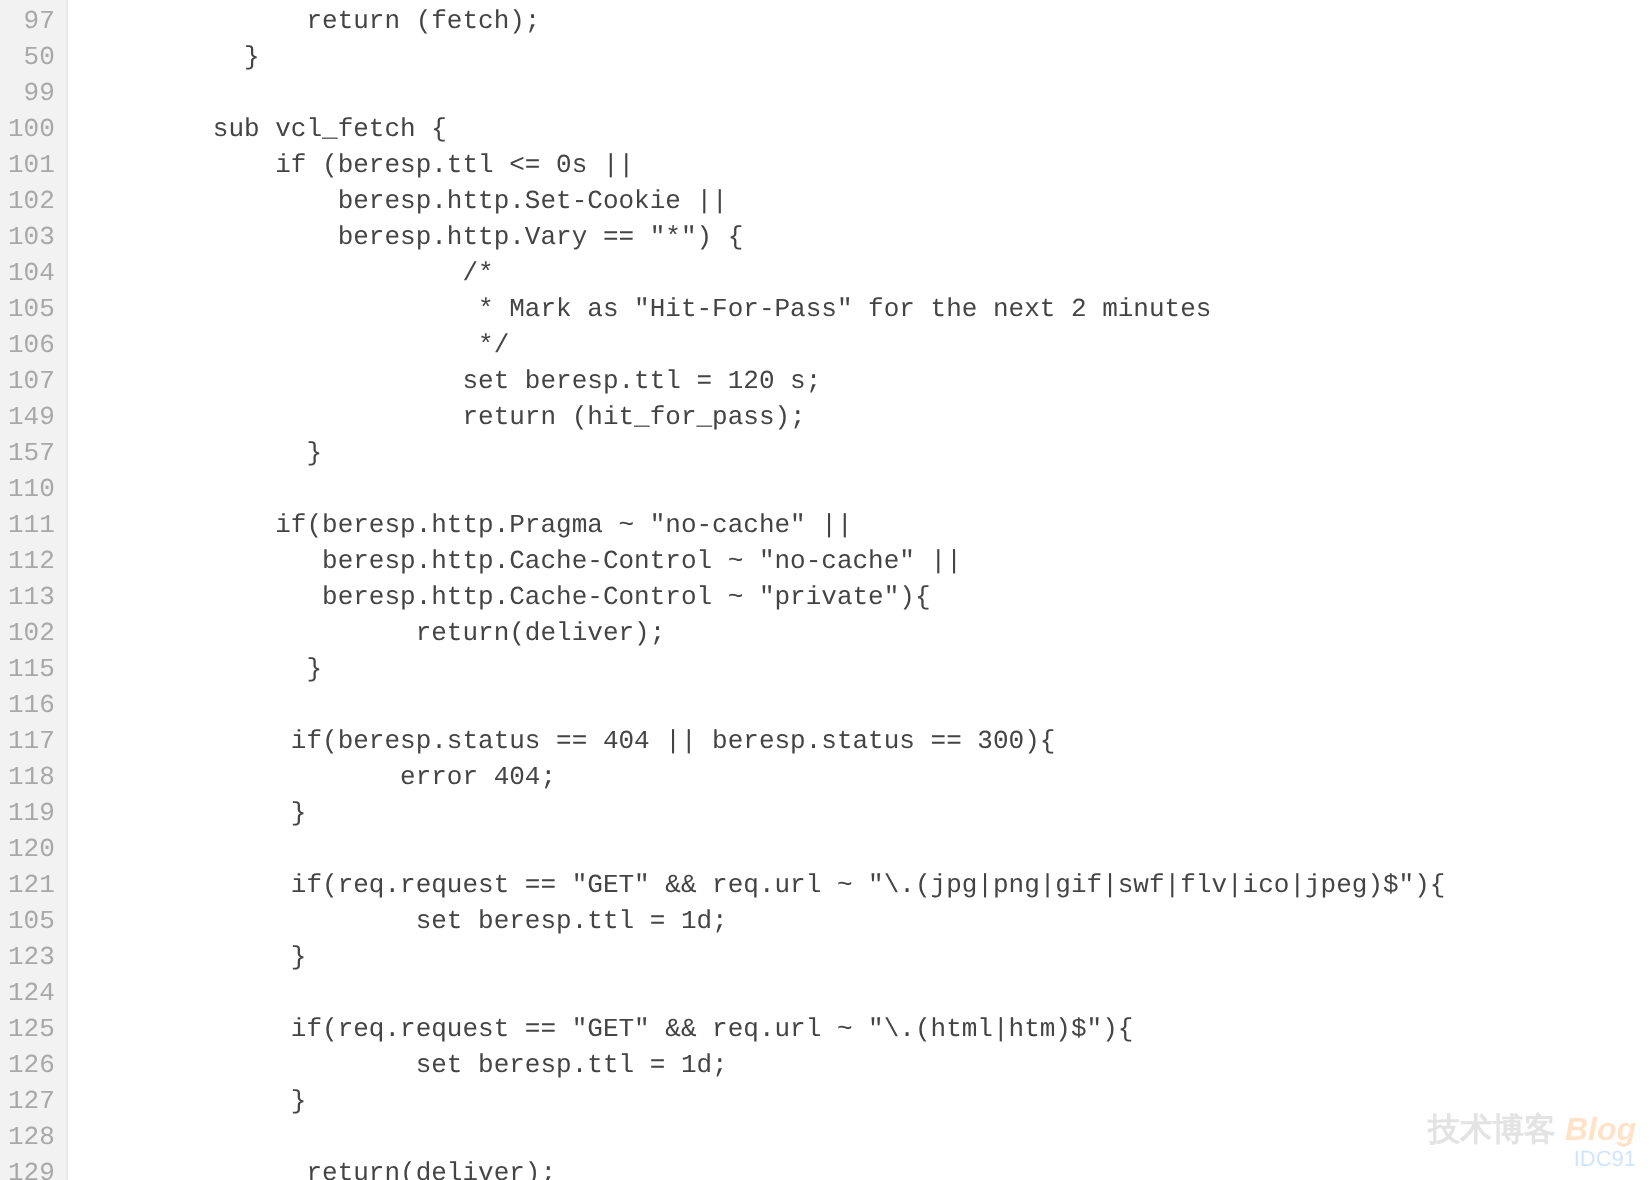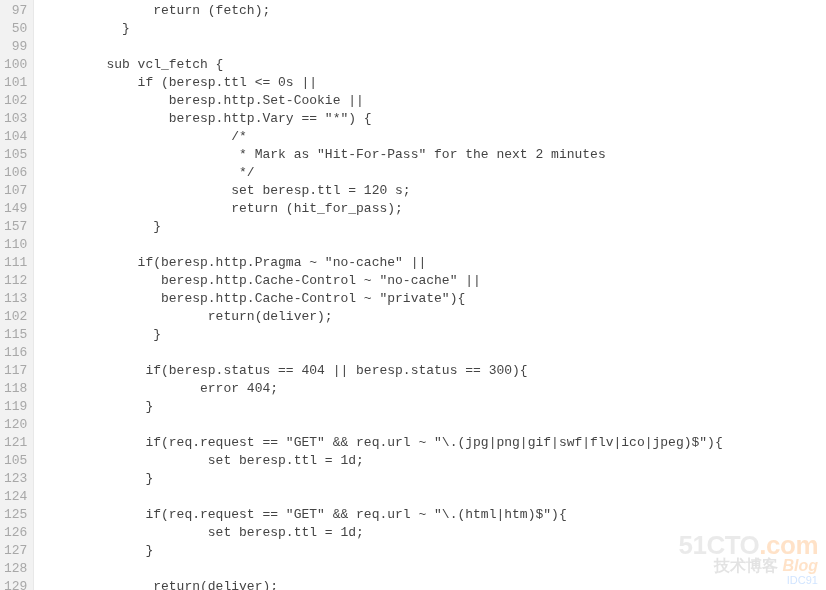--- a/index.html
+++ b/index.html
@@ -102,21 +102,18 @@
       <div class="line">125</div>
       <div class="line">126</div>
       <div class="line">127</div>
       <div class="line">128</div>
       <div class="line">129</div>
     </div>
   <div class="code" id="code"><div class="line">      return (fetch);</div><div class="line">  }</div><div class="line"></div><div class="line">sub vcl_fetch {</div><div class="line">    if (beresp.ttl &lt;= 0s ||</div><div class="line">        beresp.http.Set-Cookie ||</div><div class="line">        beresp.http.Vary == "*") {</div><div class="line">                /*</div><div class="line">                 * Mark as "Hit-For-Pass" for the next 2 minutes</div><div class="line">                 */</div><div class="line">                set beresp.ttl = 120 s;</div><div class="line">                return (hit_for_pass);</div><div class="line">      }</div><div class="line"></div><div class="line">    if(beresp.http.Pragma ~ "no-cache" ||</div><div class="line">       beresp.http.Cache-Control ~ "no-cache" ||</div><div class="line">       beresp.http.Cache-Control ~ "private"){</div><div class="line">             return(deliver);</div><div class="line">      }</div><div class="line"></div><div class="line">     if(beresp.status == 404 || beresp.status == 300){</div><div class="line">            error 404;</div><div class="line">     }</div><div class="line"></div><div class="line">     if(req.request == "GET" &amp;&amp; req.url ~ "\.(jpg|png|gif|swf|flv|ico|jpeg)$"){</div><div class="line">             set beresp.ttl = 1d;</div><div class="line">     }</div><div class="line"></div><div class="line">     if(req.request == "GET" &amp;&amp; req.url ~ "\.(html|htm)$"){</div><div class="line">             set beresp.ttl = 1d;</div><div class="line">     }</div><div class="line"></div><div class="line">      return(deliver);</div></div>
 </div>
 
 <div class="watermark">
-  <div class="big">
-    <span>51CTO</span><span class="com">.com</span>
-  </div>
   <div class="cn">
     <span>技术博客</span>
     <span class="blog">Blog</span>
   </div>
   <div class="sub">IDC91</div>
 </div>
 
 </body></html>

